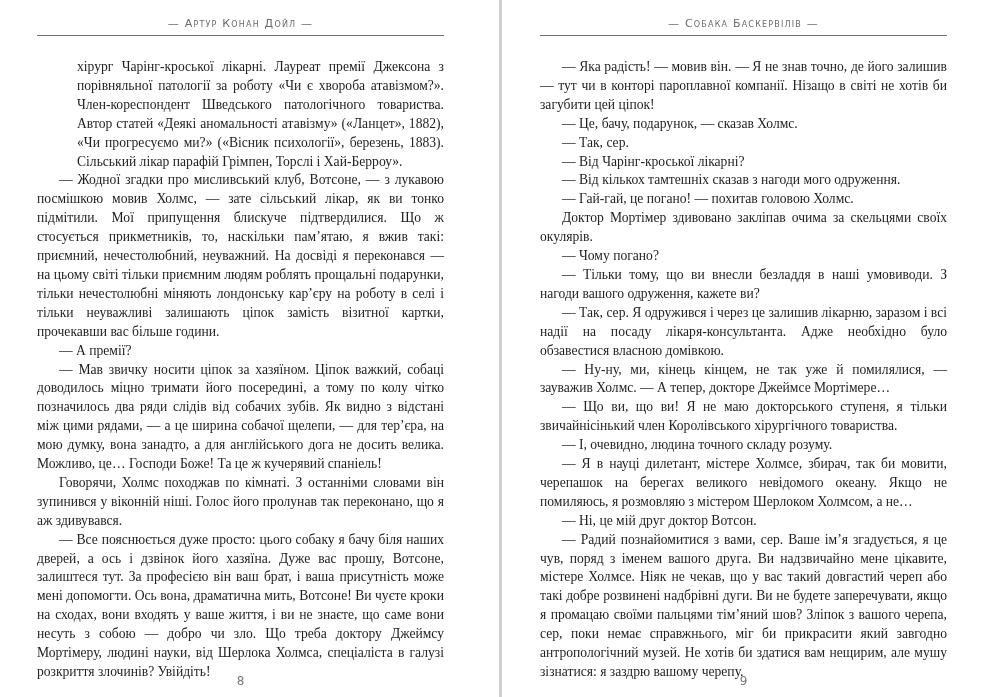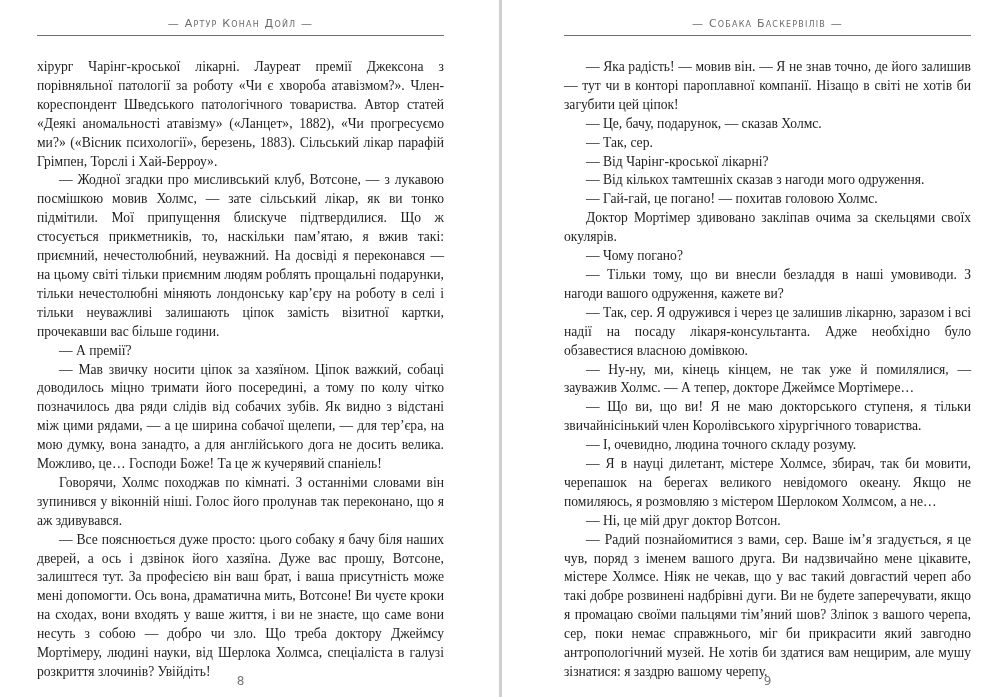--- a/index.html
+++ b/index.html
@@ -29,21 +29,21 @@
     height: 697px;
     background: #cfcfcf;
   }
   .page {
     position: absolute;
     top: 0;
     width: 407px;
     height: 697px;
   }
   .page.left { left: 37px; }
-  .page.right { left: 564px; text-decoration: underline; }
+  .page.right { left: 540px; text-decoration: underline; }
 
   .running-head {
     position: absolute;
     top: 17px;
     left: 0;
     width: 100%;
     text-align: center;
     font-family: "DejaVu Sans", "Liberation Sans", sans-serif;
     font-size: 11px;
     letter-spacing: 1.2px;
@@ -70,20 +70,21 @@
     color: #1e1e1e;
     text-align: justify;
     hyphens: manual;
   }
   .body-text p {
     margin: 0;
     text-indent: 22px;
   }
   .body-text p.noindent {
     text-indent: 0;
+    margin-left: 40px;
   }
   .folio {
     position: absolute;
     top: 674px;
     left: 0;
     width: 100%;
     text-align: center;
     font-family: "DejaVu Sans", "Liberation Sans", sans-serif;
     font-size: 12px;
     color: #777777;

